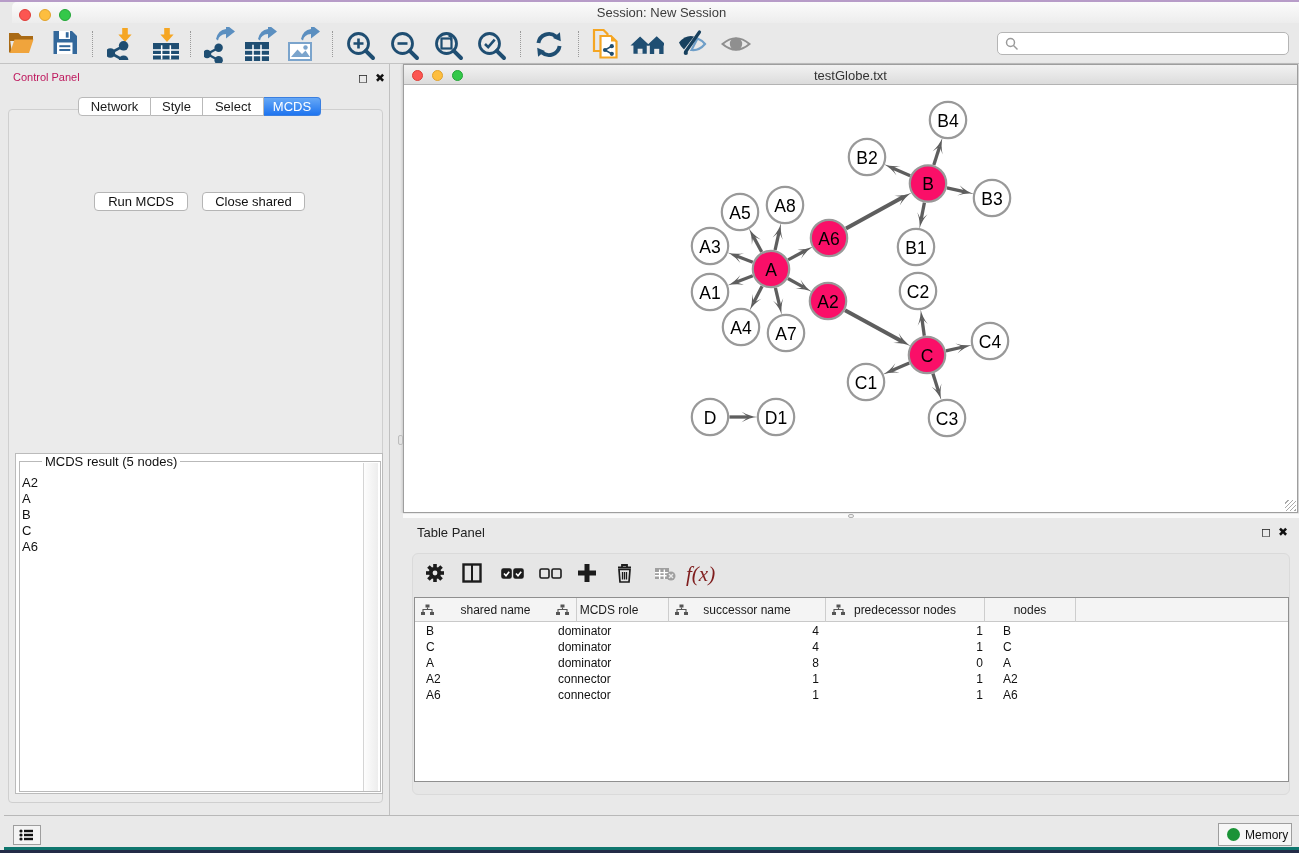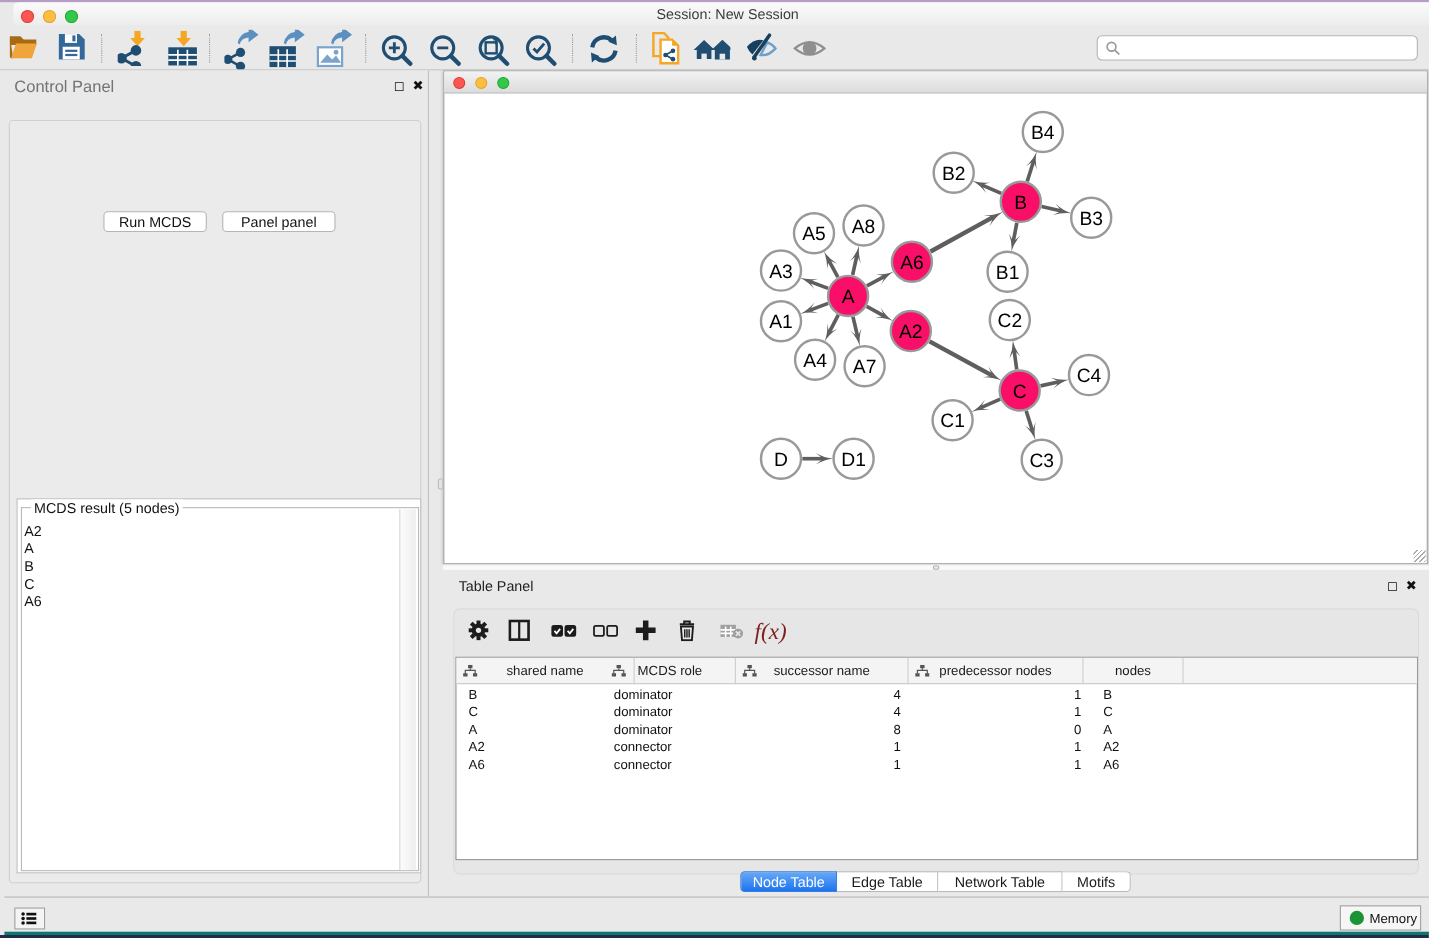--- a/index.html
+++ b/index.html
@@ -6,34 +6,34 @@
 .abs{position:absolute}
 #purple{left:0;top:0;width:1299px;height:2px;background:#b79cc8}
 #titlebar{left:12px;top:2px;width:1299px;height:36px;background:linear-gradient(#fbfbfb,#e3e3e3);border-bottom:1px solid #a5a5a5;border-radius:5px 5px 0 0}
 #titlebar .t{position:absolute;left:0;right:0;top:3px;text-align:center;font-size:13px;color:#3c3c3c}
 .tl{position:absolute;border-radius:50%;width:12px;height:12px}
 #toolbar{left:0;top:23px;width:1299px;height:41px;background:#e9e9e9;border-bottom:1px solid #c3c3c3}
 .sep{position:absolute;top:8px;height:26px;border-left:1px dotted #9a9a9a}
 .ticon{position:absolute;top:4px;transform:translateY(2px)}
 #search{position:absolute;left:997px;top:9px;width:292px;height:23px;background:#fff;border:1px solid #b5b5b5;border-radius:5px}
 #cpanel{left:0;top:64px;width:390px;height:752px;background:#e9e9e9;border-right:1px solid #c0c0c0}
-#cpanel h1{font-size:15px;font-weight:normal;position:absolute;left:13px;top:7px;color:#737373}
+#cpanel h1{font-size:11px;font-weight:normal;position:absolute;left:13px;top:7px;color:#be185d}
 .winbtns{position:absolute;font-size:12px;color:#111}
 #cpbody{position:absolute;left:8px;top:45px;width:375px;height:694px;background:#ebebeb;border:1px solid #cfcfcf;border-radius:4px}
 #tabs{position:absolute;left:78px;top:33px;height:19px;display:flex;z-index:5}
 #tabs .tab{height:19px;line-height:18px;font-size:13px;text-align:center;background:#fff;border:1px solid #b9b9b9;border-left:none;color:#1a1a1a}
 #tabs .tab:first-child{border-left:1px solid #b9b9b9;border-radius:4px 0 0 4px}
 #tabs .tab.sel{background:linear-gradient(#66a8f6,#1e74ef);color:#fff;border-color:#3a7fe0;border-radius:0 4px 4px 0}
 #optlab{position:absolute;left:0;width:100%;top:72px;text-align:center;font-size:13px;color:#111}
 #dropdown{position:absolute;left:44px;top:93px;width:310px;height:22px;background:#fff;border:1px solid #b7b7b7;border-radius:5px;font-size:13px;line-height:20px;padding-left:11px;color:#111}
 #ddcap{position:absolute;right:-1px;top:-1px;width:19px;height:22px;border-radius:0 5px 5px 0;background:linear-gradient(#6fb0f7,#2e7ef0)}
 .btn{position:absolute;height:19px;background:#fff;border:1px solid #b5b5b5;border-radius:4px;font-size:13px;text-align:center;line-height:17px;color:#111}
 #resbox{position:absolute;left:15px;top:389px;width:368px;height:341px;background:#fff;border:1px solid #bbb}
 #fset{position:absolute;left:3px;top:7px;width:362px;height:331px;border:1px solid #b9b9b9}
-#fset legend{font-size:13px;margin-left:4px;padding:0 3px;color:#111}
+#fset legend{font-size:13px;margin-left:18px;padding:0 3px;color:#111}
 #reslist{position:absolute;left:6px;top:21px;font-size:13px;line-height:16px;color:#111}
 #resscroll{position:absolute;right:4px;top:9px;width:15px;height:328px;background:linear-gradient(90deg,#fdfdfd,#ededed);border-left:1px solid #d5d5d5}
 #netwin{left:403px;top:64px;width:895px;height:449px;background:#fff;border:1px solid #9e9e9e;box-shadow:0 1px 3px rgba(0,0,0,.25)}
 #nettb{position:absolute;left:0;top:0;width:100%;height:20px;background:linear-gradient(#f2f2f2,#dcdcdc);border-bottom:1px solid #b3b3b3}
 #nettb .t{position:absolute;left:0;right:0;top:3px;text-align:center;font-size:13px;color:#333}
 #resize{position:absolute;right:1px;bottom:1px;width:11px;height:11px;background:repeating-linear-gradient(135deg,transparent 0 2px,#aaa 2px 3px)}
 #tpanel{left:391px;top:513px;width:908px;height:303px;background:#e9e9e9}
 #tpanel h1{font-size:13px;font-weight:normal;position:absolute;left:26px;top:12px;color:#222}
 #ttool{position:absolute;left:26px;top:43px;width:860px;height:36px}
 #ttcontainer{position:absolute;left:21px;top:40px;width:878px;height:242px;background:#e6e6e6;border:1px solid #dadada;border-radius:6px}
@@ -174,35 +174,42 @@
         <circle cx="5.5" cy="5.5" r="4" fill="none" stroke="#9a9a9a" stroke-width="1.5"></circle>
         <path d="M8.5 8.5 L12.5 12.5" stroke="#9a9a9a" stroke-width="1.5"></path>
       </svg>
     </div>
   </div>
 <div class="abs" id="cpanel">
   <h1>Control Panel</h1>
   <div class="winbtns" style="left:358px;top:7px">◻</div>
   <div class="winbtns" style="left:375px;top:7px">✖</div>
   <div id="cpbody"></div>
+  <div id="tabs">
+      <div class="tab" style="width:73px">Network</div>
+      <div class="tab" style="width:52px">Style</div>
+      <div class="tab" style="width:61px">Select</div>
+      <div class="tab sel" style="width:57px">MCDS</div>
+    </div>
   <div class="btn" style="left:94px;top:128px;width:94px">Run MCDS</div>
-  <div class="btn" style="left:202px;top:128px;width:103px">Panel panel</div>
+  <div class="btn" style="left:202px;top:128px;width:103px">Close shared</div>
   <div id="resbox">
     <div id="fset">
         <legend style="position:absolute;top:-8px;left:4px;background:#fff">MCDS result (5 nodes)</legend>
       </div>
     <div id="reslist">A2<br>A<br>B<br>C<br>A6</div>
     <div id="resscroll"></div>
   </div>
 </div>
 <div class="abs" id="netwin">
   <div id="nettb">
     <div class="tl" style="left:8px;top:5px;width:11px;height:11px;background:#fc5652;border:1px solid #dd3e39"></div>
     <div class="tl" style="left:28px;top:5px;width:11px;height:11px;background:#fdbe3f;border:1px solid #e0a32e"></div>
     <div class="tl" style="left:48px;top:5px;width:11px;height:11px;background:#34c84a;border:1px solid #23a537"></div>
+    <div class="t">testGlobe.txt</div>
   </div>
   <div id="resize"></div>
 </div>
 <svg id="graph" width="895" height="427" viewBox="403 86 895 427" style="position:absolute;left:403px;top:86px">
     <g stroke="#5e5e5e" stroke-width="3.3">
       <line x1="752.8" y1="275.8" x2="735.9" y2="282.2"></line>
       <line x1="752.8" y1="262.2" x2="735.9" y2="255.8"></line>
       <line x1="761.7" y1="252.0" x2="753.2" y2="236.3"></line>
       <line x1="775.1" y1="250.0" x2="779.1" y2="232.0"></line>
       <line x1="762.1" y1="286.2" x2="753.7" y2="302.4"></line>
@@ -418,26 +425,20 @@
         <div class="td" style="left:588px">A2</div>
       </div>
       <div class="trow" style="top:89px">
         <div class="td" style="left:11px">A6</div>
         <div class="td" style="left:143px">connector</div>
         <div class="td" style="left:254px;width:150px;text-align:right">1</div>
         <div class="td" style="left:411px;width:157px;text-align:right">1</div>
         <div class="td" style="left:588px">A6</div>
       </div>
   </div>
-  <div id="btabs">
-      <div class="tab sel" style="width:88px">Node Table</div>
-      <div class="tab" style="width:92px">Edge Table</div>
-      <div class="tab" style="width:113px">Network Table</div>
-      <div class="tab" style="width:62px">Motifs</div>
-    </div>
 </div>
 <div class="abs" id="statusbar">
   <div id="listbtn"><svg width="26" height="18" viewBox="0 0 26 18">
         <g fill="#111">
           <circle cx="7" cy="5" r="1.6"></circle>
           <circle cx="7" cy="9" r="1.6"></circle>
           <circle cx="7" cy="13" r="1.6"></circle>
           <rect x="10" y="3.8" width="9" height="2.4"></rect>
           <rect x="10" y="7.8" width="9" height="2.4"></rect>
           <rect x="10" y="11.8" width="9" height="2.4"></rect>

